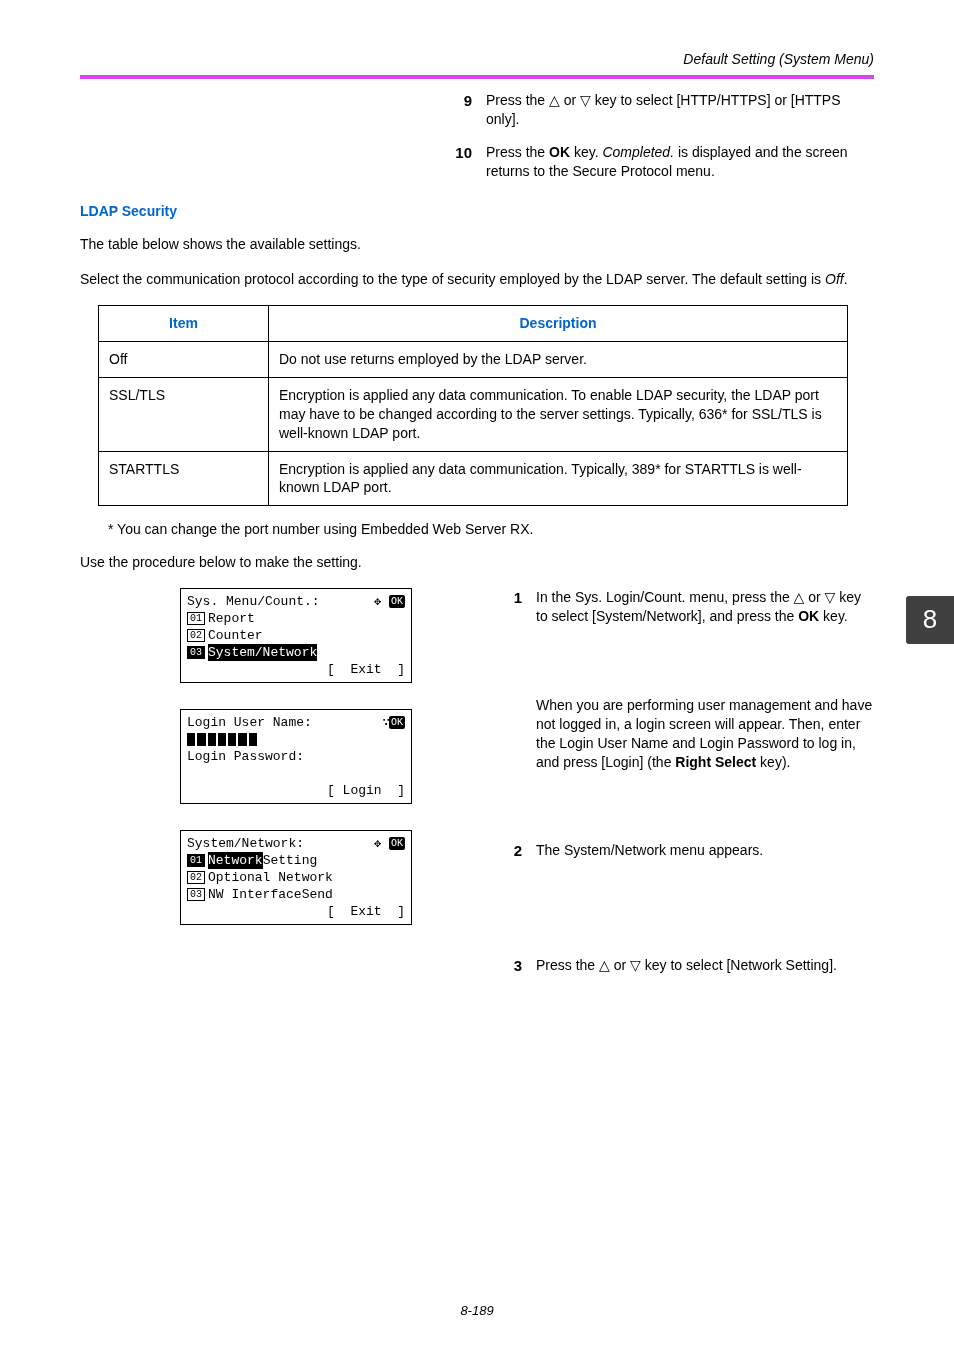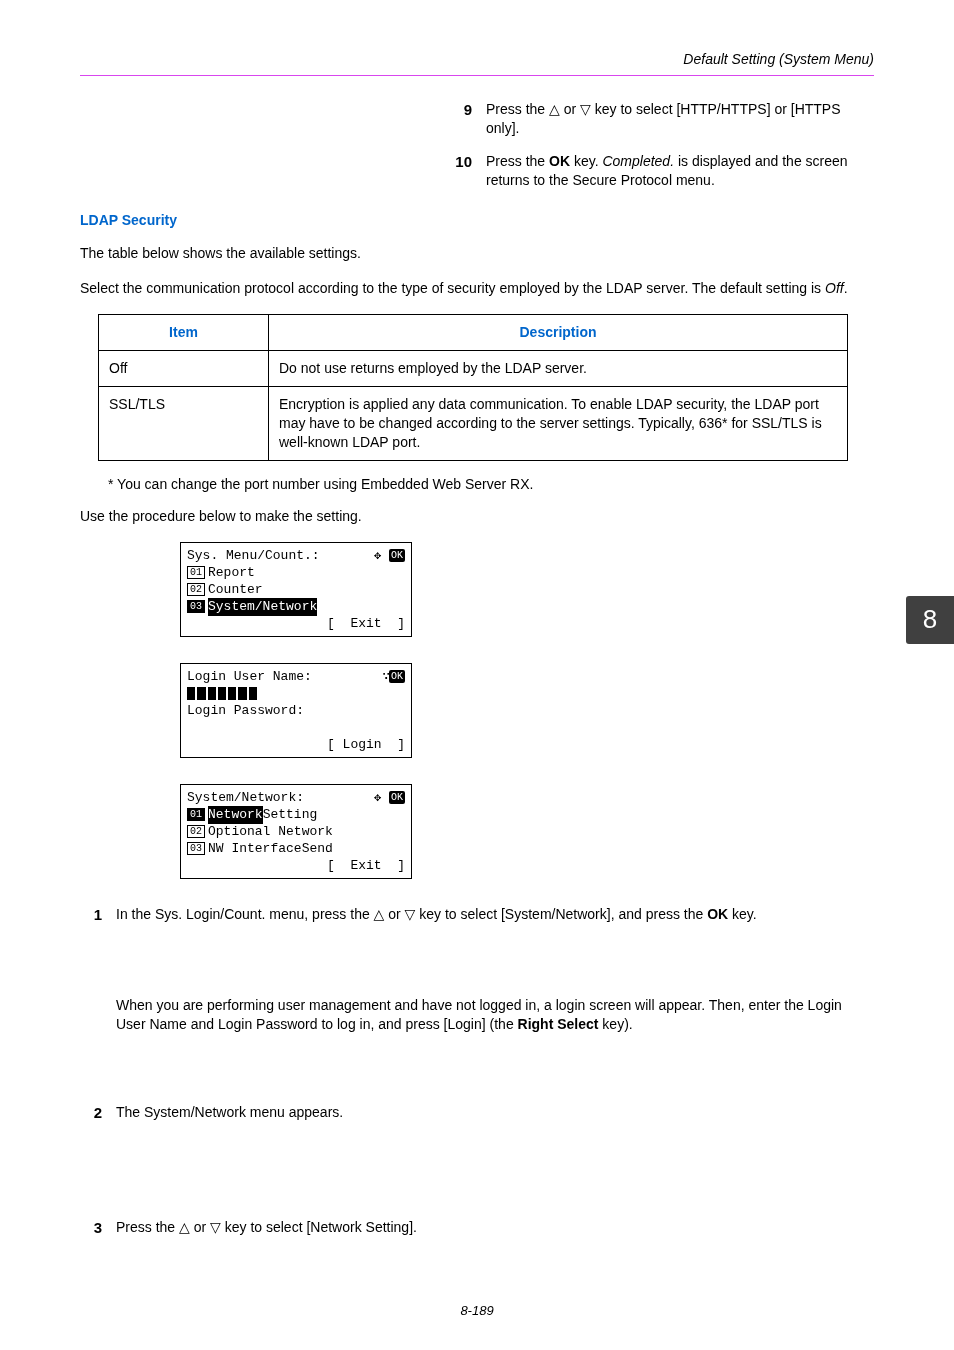--- a/index.html
+++ b/index.html
@@ -11,26 +11,26 @@
     font-size: 14px;
     line-height: 1.35;
   }
   .page {
     width: 954px;
     min-height: 1350px;
     padding: 50px 80px 50px 80px;
     position: relative;
   }
   .header-bar {
-    border-bottom: 1px solid #d946ef;
+    border-bottom: 4px solid #d946ef;
     padding-bottom: 6px;
     text-align: right;
     font-style: italic;
     font-size: 14px;
-    margin-bottom: 24px;
+    margin-bottom: 12px;
   }
   .right-col-steps {
     margin-left: 370px;
     margin-bottom: 22px;
   }
   .step-row { display: flex; margin-bottom: 14px; }
   .step-num { font-weight: bold; width: 36px; flex-shrink: 0; text-align: right; padding-right: 14px; font-size: 15px; }
   .step-text { flex: 1; }
   .step-text .b { font-weight: bold; }
   .step-text .it { font-style: italic; }
@@ -68,21 +68,20 @@
     font-size: 26px;
     display: flex;
     align-items: center;
     justify-content: center;
     border-radius: 3px 0 0 3px;
   }
   .two-col {
     display: flex;
     align-items: flex-start;
     margin-top: 10px;
-    flex-direction: column;
   }
   .lcd-col { width: 420px; padding-left: 100px; }
   .desc-col { flex: 1; }
   .desc-col .step-row { margin-bottom: 6px; }
   .desc-col .gap { height: 64px; }
   .desc-col .gap-lg { height: 88px; }
   .lcd {
     border: 1px solid #000;
     width: 232px;
     padding: 4px 6px 4px 6px;
@@ -146,20 +145,24 @@
     </thead>
     <tbody>
       <tr>
         <td>Off</td>
         <td>Do not use returns employed by the LDAP server.</td>
       </tr>
       <tr>
         <td>SSL/TLS</td>
         <td>Encryption is applied any data communication. To enable LDAP security, the LDAP port may have to be changed according to the server settings. Typically, 636* for SSL/TLS is well-known LDAP port.</td>
       </tr>
+      <tr>
+        <td>STARTTLS</td>
+        <td>Encryption is applied any data communication. Typically, 389* for STARTTLS is well-known LDAP port.</td>
+      </tr>
     </tbody>
   </table>
 
   <p class="footnote">* You can change the port number using Embedded Web Server RX.</p>
 
   <p class="body-p">Use the procedure below to make the setting.</p>
 
   <div class="side-tab">8</div>
 
   <div class="two-col">

